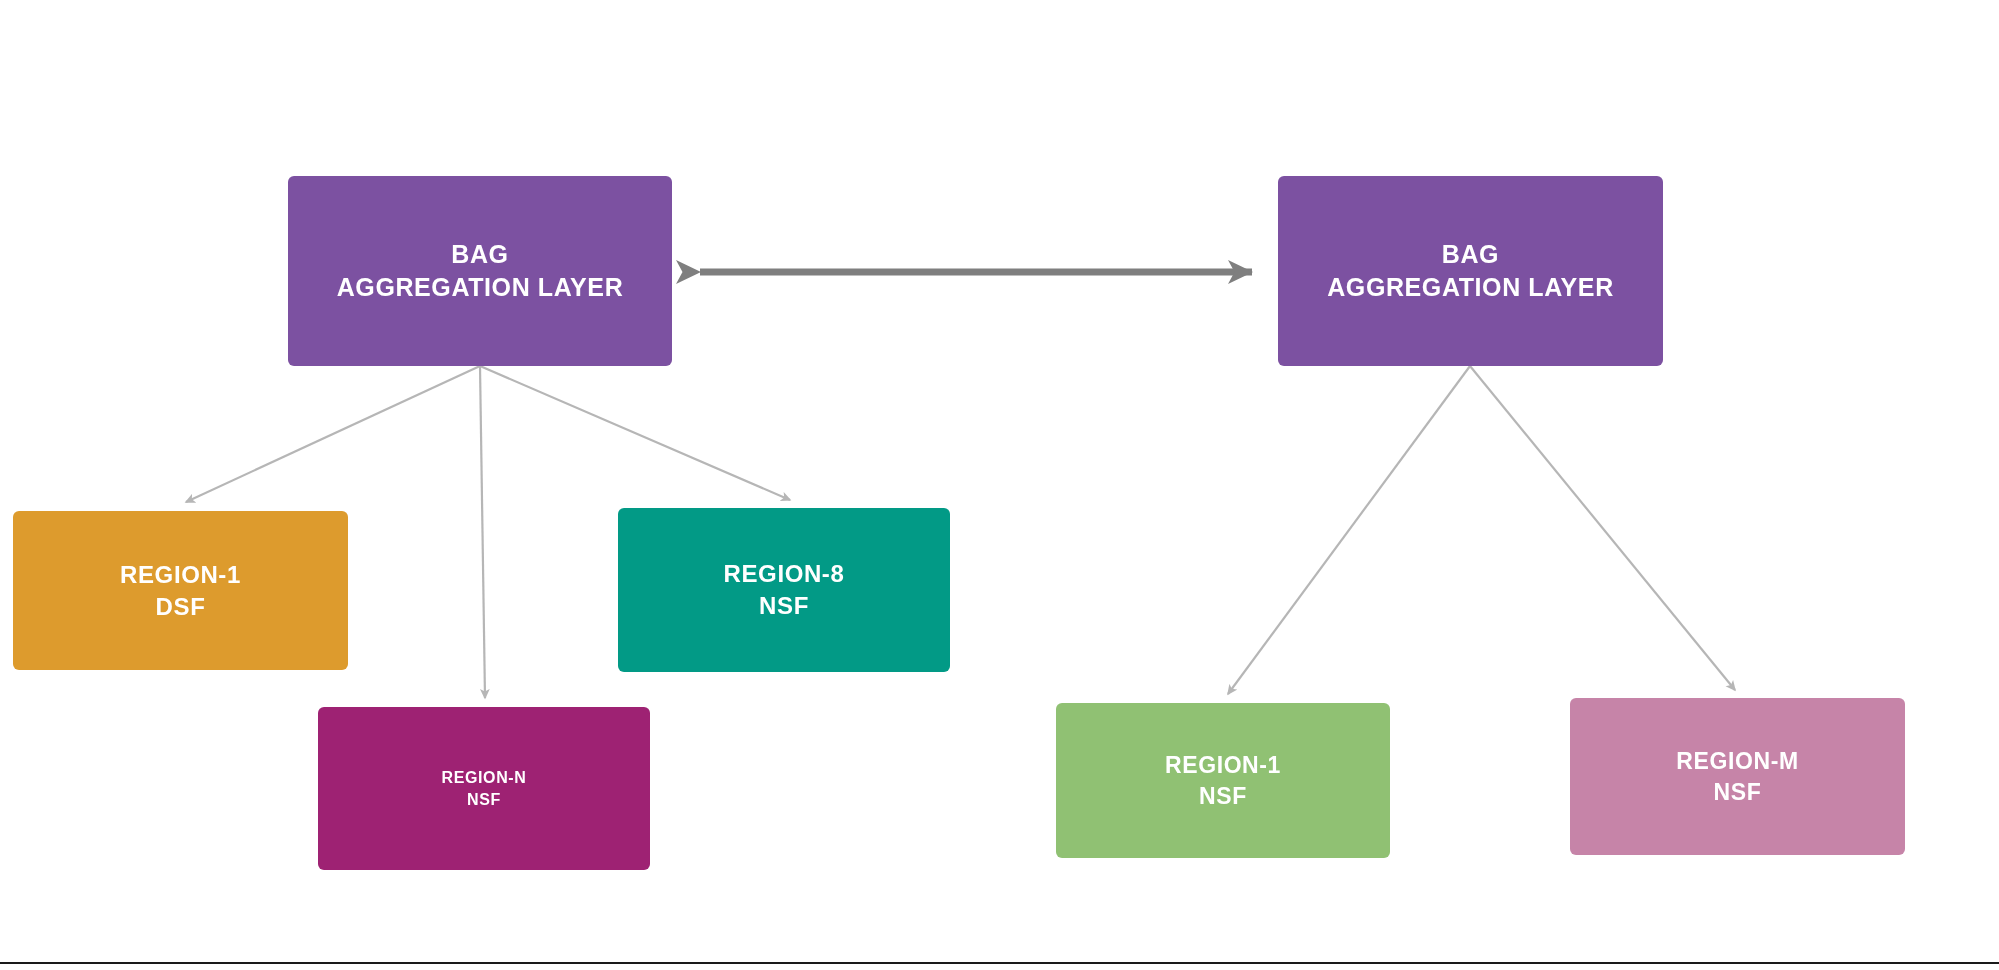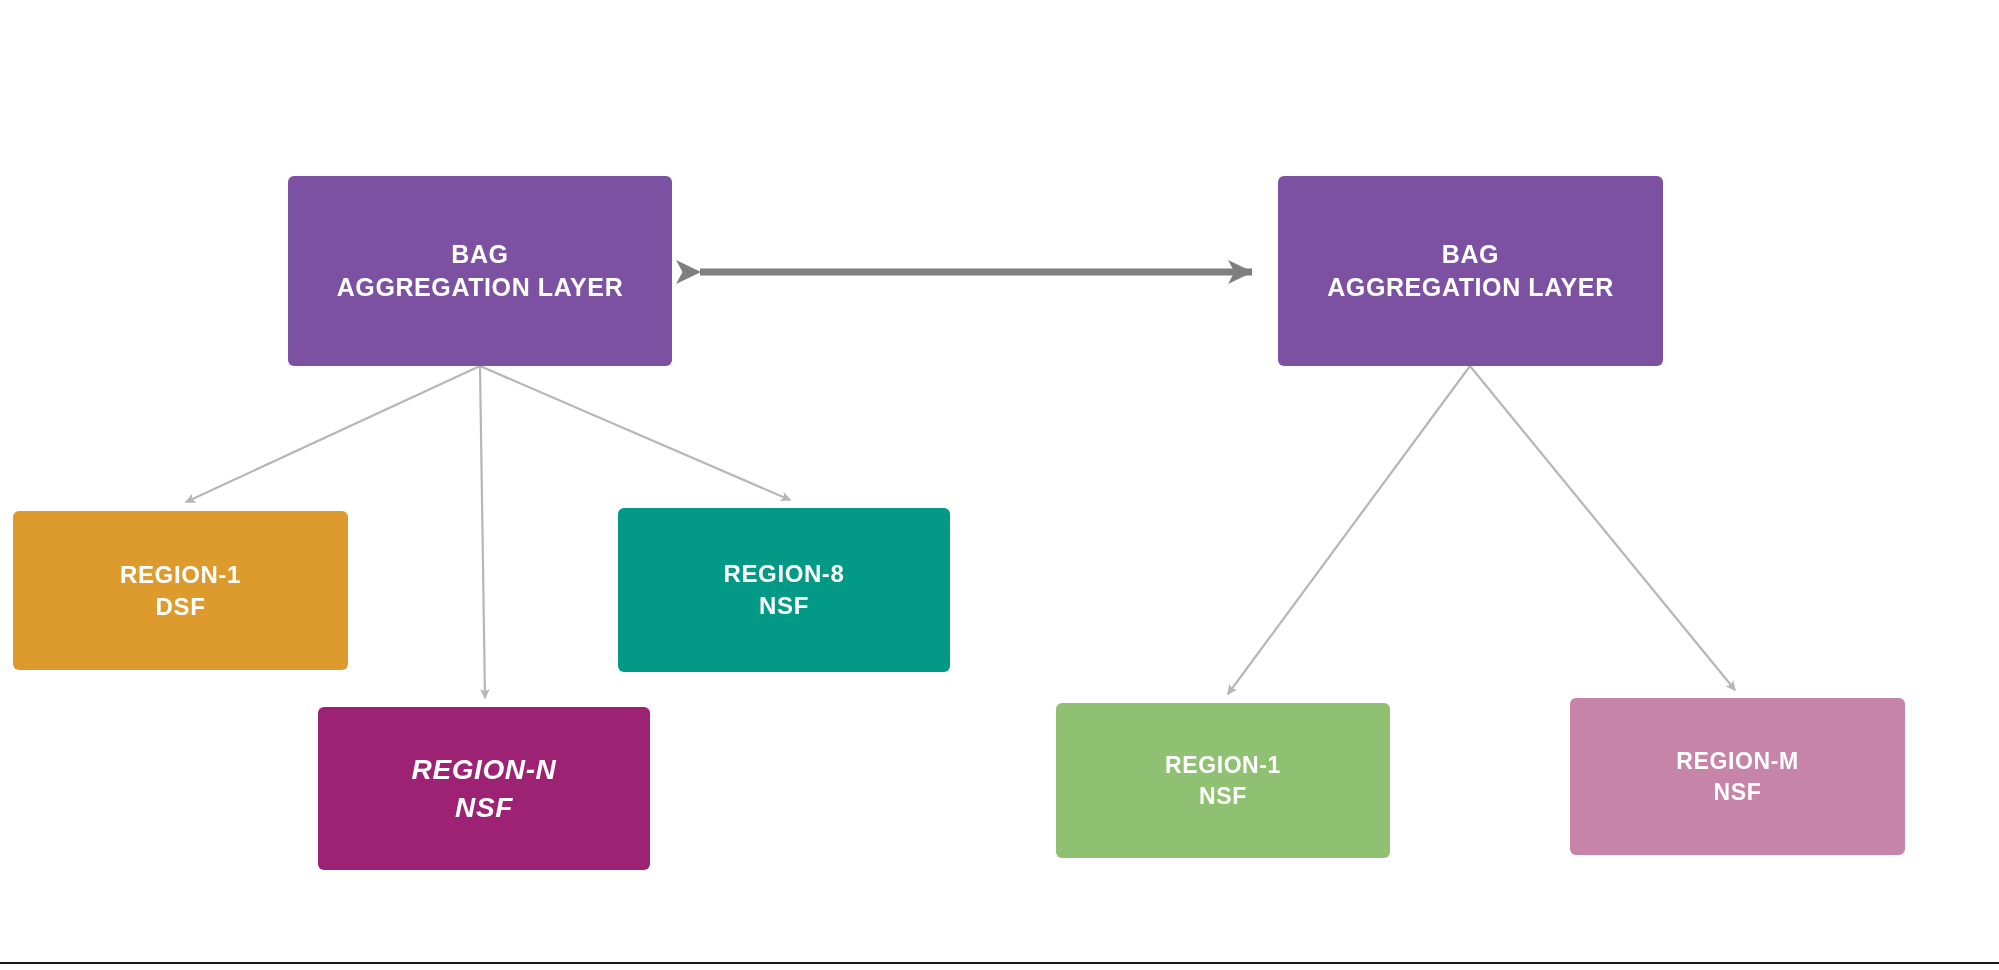--- a/index.html
+++ b/index.html
@@ -41,21 +41,21 @@
     font-weight: bold;
   }
   .node .line {
     display: block;
     white-space: nowrap;
   }
   .node-purple-left  { left: 288px;  top: 176px; width: 384px; height: 190px; background: #7c51a1; font-size: 25px; }
   .node-purple-right { left: 1278px; top: 176px; width: 385px; height: 190px; background: #7c51a1; font-size: 25px; }
   .node-orange  { left: 13px;   top: 511px; width: 335px; height: 159px; background: #dd9b2d; font-size: 24px; }
   .node-teal    { left: 618px;  top: 508px; width: 332px; height: 164px; background: #029a86; font-size: 24px; }
-  .node-magenta { left: 318px;  top: 707px; width: 332px; height: 163px; background: #9e2273; font-size: 28px; font-style: italic; }
+  .node-magenta { left: 318px;  top: 707px; width: 332px; height: 163px; background: #9e2273; font-size: 16px; }
   .node-green   { left: 1056px; top: 703px; width: 334px; height: 155px; background: #90c173; font-size: 23px; }
   .node-pink    { left: 1570px; top: 698px; width: 335px; height: 157px; background: #c684a8; font-size: 23px; }
 
   #bottom-rule {
     position: absolute;
     left: 0;
     top: 962px;
     width: 1999px;
     height: 2px;
     background: #1a1a1a;

